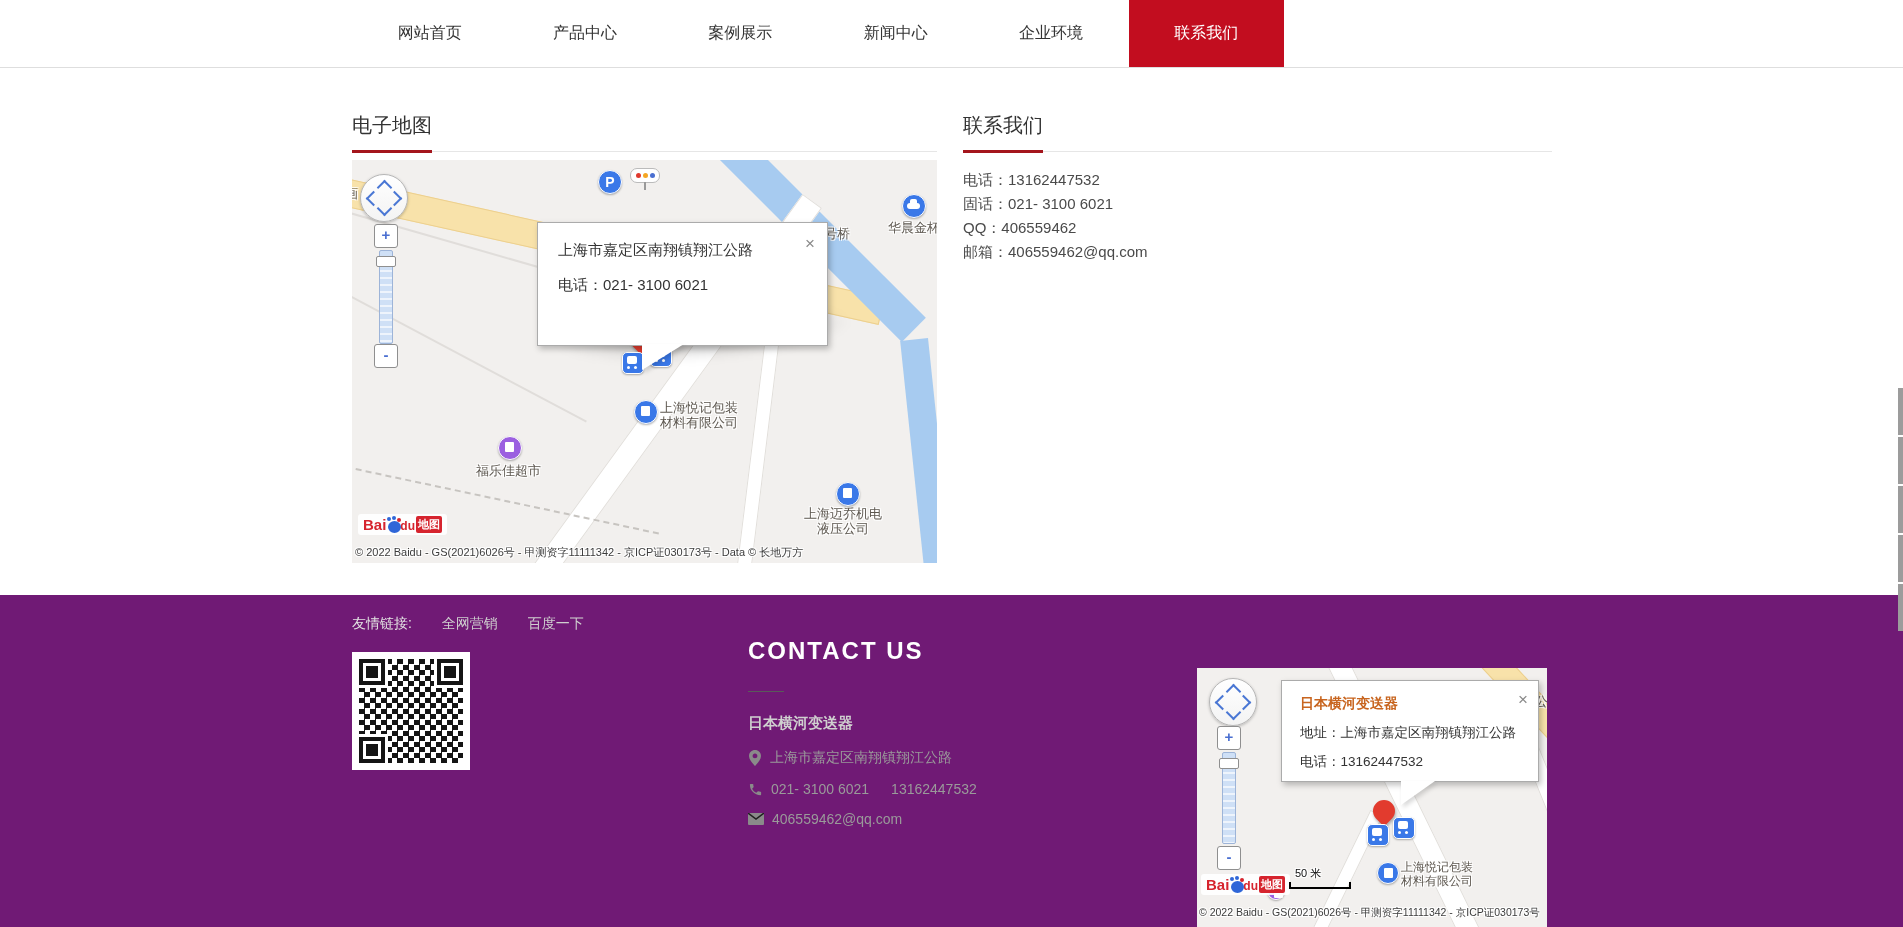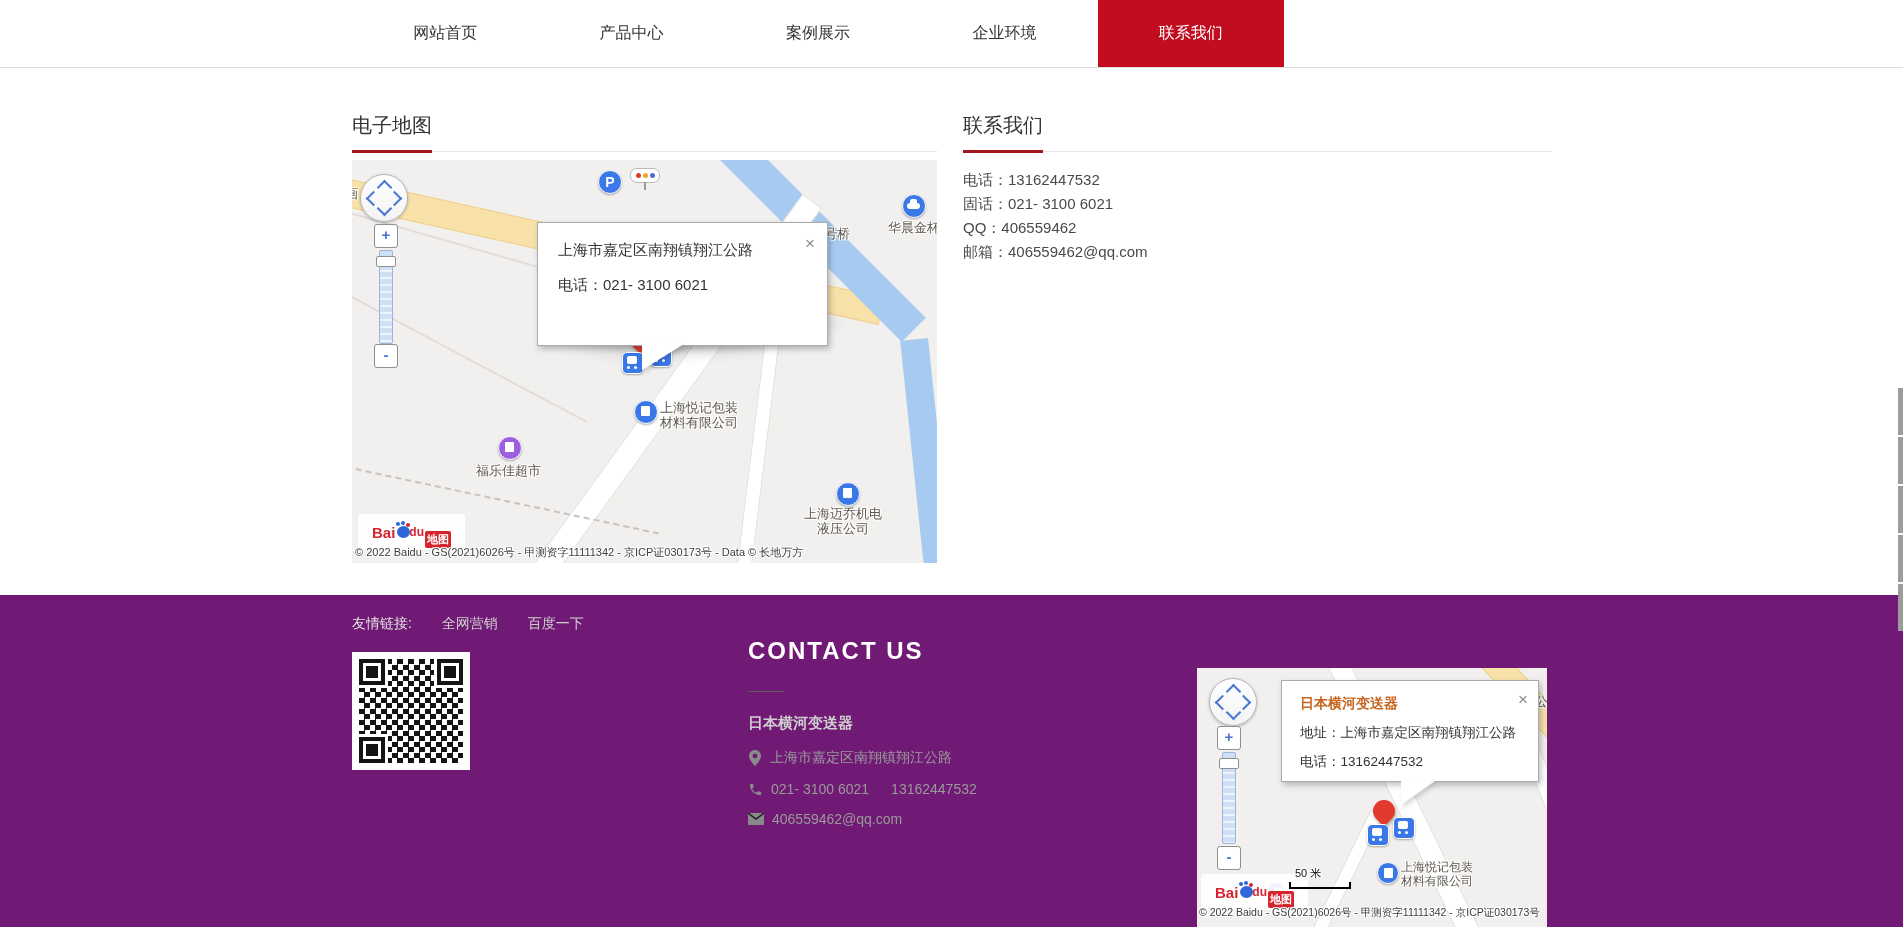--- a/index.html
+++ b/index.html
@@ -63,28 +63,28 @@
   .poi-blue{background:#3a78e8;}
   .poi-purple{background:#9b5fe0;}
   .poi-car::before{left:4px;top:8px;width:13px;height:6px;border-radius:3px;}
   .poi-car::after{content:"";position:absolute;left:7px;top:4px;width:7px;height:5px;background:#fff;border-radius:2px 2px 0 0;}
   .poi-p{position:absolute;width:22px;height:22px;border-radius:50%;background:#3a78e8;color:#fff;font-weight:bold;
          font-size:14px;text-align:center;line-height:22px;border:1px solid #fff;box-shadow:0 1px 2px rgba(0,0,0,.3);z-index:3;}
   .tlight{position:absolute;width:28px;height:13px;background:#fff;border:1px solid #bbb;border-radius:7px;
           display:flex;align-items:center;justify-content:center;gap:2px;z-index:3;}
   .tlight i{width:5px;height:5px;border-radius:50%;display:block;}
   .tlight .stem{position:absolute;left:13px;top:13px;width:2px;height:8px;background:#9a9a9a;border-radius:0;}
-  .blogo{position:absolute;display:flex;align-items:center;gap:1px;background:rgba(255,255,255,.9);
-         border-radius:3px;padding:2px 14px;z-index:7;}
+  .blogo{position:absolute;display:flex;align-items:flex-end;gap:1px;background:rgba(255,255,255,.9);
+         border-radius:3px;padding:2px 5px;z-index:7;}
   .blogo .bai{color:#d6242e;font-weight:bold;font-size:15px;}
   .blogo .paw{position:relative;width:13px;height:12px;border-radius:50%;background:#2f66d8;margin:0 1px;}
   .blogo .paw::before{content:"";position:absolute;left:-1px;top:-4px;width:4px;height:4px;border-radius:50%;
                       background:#2f66d8;box-shadow:5px -1px 0 #2f66d8,10px 1px 0 #d6242e;}
   .blogo .du{color:#d6242e;font-weight:bold;font-size:12px;margin-left:-3px;}
-  .blogo .ditu{background:#d6242e;color:#fff;font-size:11px;font-weight:bold;padding:1px 2px;border-radius:2px;margin-top:15px;}
+  .blogo .ditu{background:#d6242e;color:#fff;font-size:11px;font-weight:bold;padding:1px 2px;border-radius:2px;}
   .attr{position:absolute;font-size:11px;color:#3c3c3c;white-space:nowrap;z-index:7;
         text-shadow:-1px -1px 0 #fff,1px -1px 0 #fff,-1px 1px 0 #fff,1px 1px 0 #fff;}
 
   
   #map1{width:585px;height:403px;margin-top:8px;}
   #map1 .iw1{left:185px;top:62px;width:253px;height:92px;padding:18px 16px 12px 20px;box-sizing:content-box;}
   #map1 .iw1 .l1{font-size:15px;color:#333;}
   #map1 .iw1 .l2{font-size:15px;color:#333;margin-top:16px;}
   #map1 .iw1 .close{top:12px;right:12px;}
   #map1 .tail1{left:290px;top:184px;border-top:26px solid #fff;border-right:42px solid transparent;
@@ -127,20 +127,21 @@
         justify-content:center;color:#fff;font-size:15px;font-weight:bold;cursor:pointer;}
 </style>
 </head>
 <body>
 
 <header>
   <nav class="nav">
     <a>网站首页</a>
     <a>产品中心</a>
     <a>案例展示</a>
+    <a>新闻中心</a>
     <a>企业环境</a>
     <a class="active">联系我们</a>
   </nav>
 </header>
 
 <div class="main">
 
   <section class="col-left">
     <h2 class="sec">电子地图</h2>
     <div class="rule">

